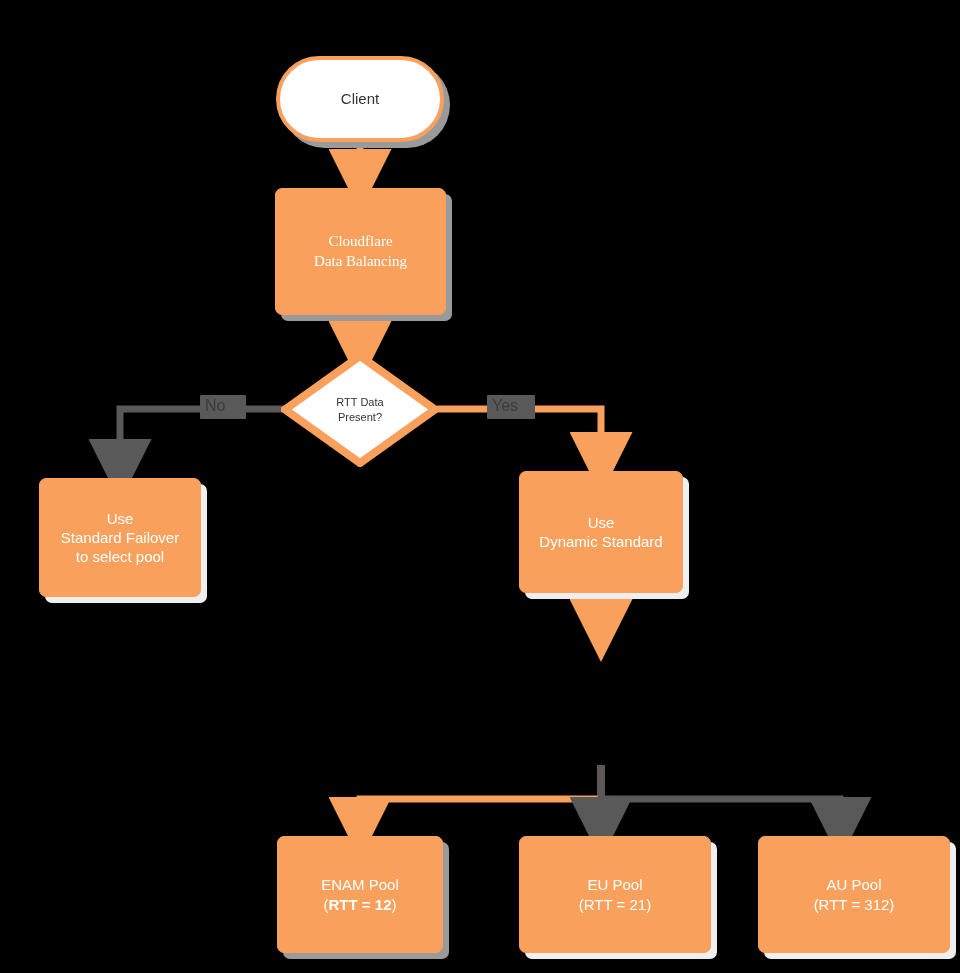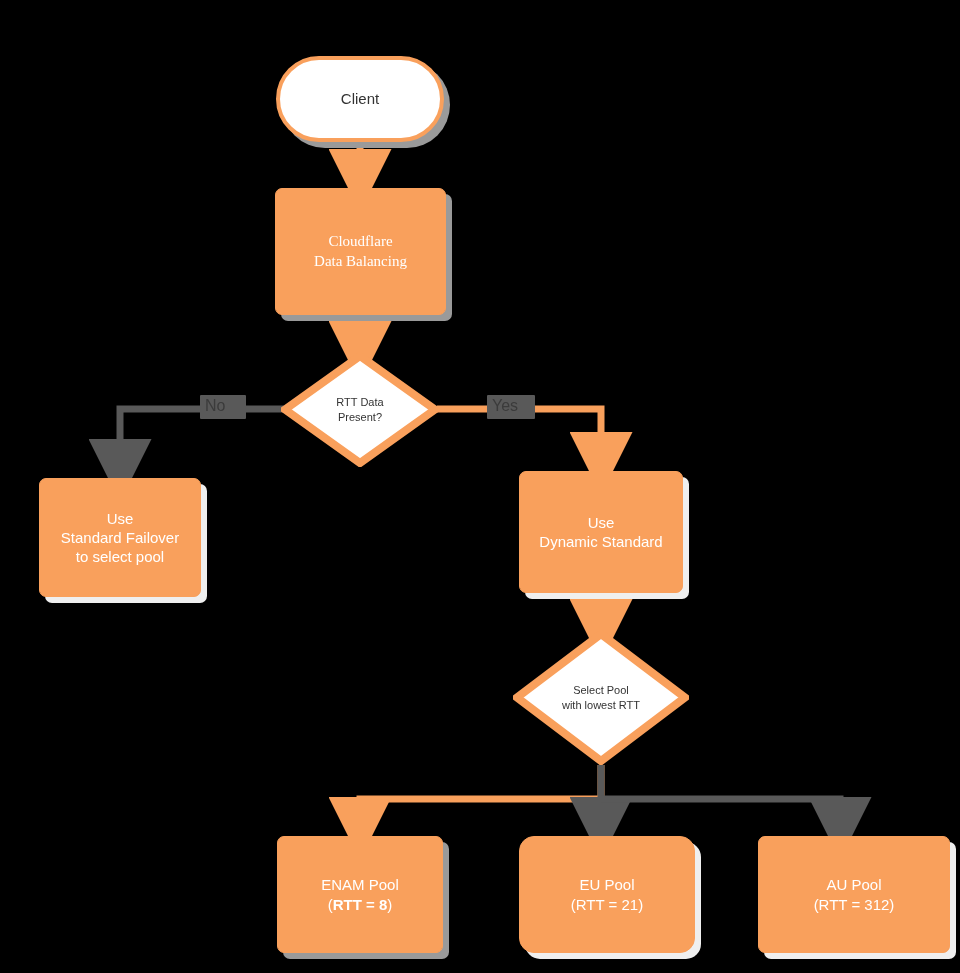--- a/index.html
+++ b/index.html
@@ -167,38 +167,29 @@
     </span>
   </div>
 
   <div class="node process lightshadow" style="left:519px; top:451px; width:164px; height:122px;">
     <span>
       <span class="nl">Use</span>
       <span class="nl">Dynamic Standard</span>
     </span>
   </div>
 
-  <div class="node decision" style="left:513px; top:610px; width:176px; height:135px;">
-    <svg class="dshape" viewBox="0 0 176 135" preserveAspectRatio="none">
-      <polygon points="88,4 172,67.5 88,131 4,67.5" fill="#ffffff" stroke="#F9A05C" stroke-width="8"></polygon>
-    </svg>
-    <span class="dlabel">
-      <span class="nl">Select Pool</span>
-      <span class="nl">with lowest RTT</span>
-    </span>
-  </div>
 
   <div class="node process" style="left:277px; top:816px; width:166px; height:117px;">
     <span>
       <span class="nl">ENAM Pool</span>
-      <span class="nl"><span>(</span><span class="bold">RTT = 8</span><span>)</span></span>
-    </span>
-  </div>
-
-  <div class="node process lightshadow" style="left:519px; top:816px; width:176px; height:117px;border-radius:15px;">
+      <span class="nl"><span>(</span><span class="bold">RTT = 12</span><span>)</span></span>
+    </span>
+  </div>
+
+  <div class="node process lightshadow" style="left:519px; top:816px; width:192px; height:117px;">
     <span>
       <span class="nl">EU Pool</span>
       <span class="nl">(RTT = 21)</span>
     </span>
   </div>
 
   <div class="node process lightshadow" style="left:758px; top:816px; width:192px; height:117px;">
     <span>
       <span class="nl">AU Pool</span>
       <span class="nl">(RTT = 312)</span>

